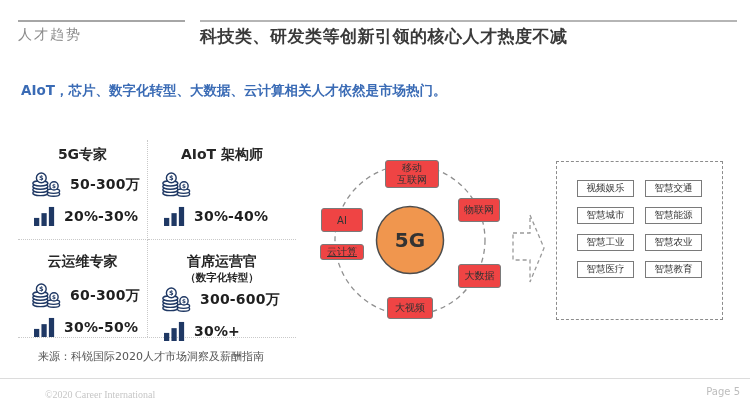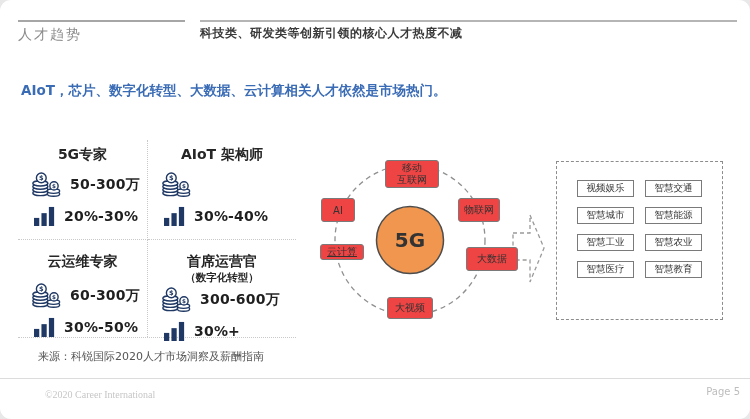--- a/index.html
+++ b/index.html
@@ -1,27 +1,27 @@
 <!DOCTYPE html>
 <html><head>
 <meta charset="utf-8">
 <style>
   html,body{margin:0;padding:0;background:#e8e8e8;}
   .page{
     position:relative;width:750px;height:419px;background:#ffffff;
     font-family:"DejaVu Sans","Liberation Sans",sans-serif;
-    overflow:hidden;margin:0 auto;border-radius:11px;
+    overflow:hidden;margin:0 auto;
   }
   .abs{position:absolute;}
 
   
   .eyebrow-line{left:18px;top:20px;width:167px;height:2px;background:#a6a6a6;}
   .eyebrow{left:18px;top:26px;font-size:14px;color:#8c8c8c;letter-spacing:2px;}
   .title-line{left:200px;top:20px;width:537px;height:2px;background:#b5b5b5;}
-  .page-title{left:200px;top:25px;font-size:12px;font-weight:bold;color:#3a3a3a;letter-spacing:0.5px;}
+  .page-title{left:200px;top:25px;font-size:17px;font-weight:bold;color:#3a3a3a;letter-spacing:0.5px;}
 
   
   .intro{left:21px;top:78px;width:716px;font-size:13.5px;line-height:25px;}
   .intro-line1{color:#3f3f3f;}
   .intro-line2{color:#3a6bb5;font-weight:bold;}
 
   
   .stats-grid{
     left:18px;top:140px;width:278px;height:197px;
     display:grid;grid-template-columns:130px 148px;grid-template-rows:100px 97px;
@@ -44,24 +44,24 @@
 
   
   .diagram-svg{left:310px;top:150px;width:250px;height:185px;}
   .diagram-svg text{font-family:"DejaVu Sans","Liberation Sans",sans-serif;}
   .node{
     position:absolute;background:#ef4444;border:1px solid #7a7a7a;border-radius:3px;
     display:flex;align-items:center;justify-content:center;text-align:center;
     font-size:10px;color:#333;box-sizing:border-box;
   }
   .node-mobile{left:385px;top:160px;width:54px;height:28px;line-height:12px;white-space:pre-line;}
-  .node-ai{left:321px;top:198px;width:34px;height:24px;}
+  .node-ai{left:321px;top:208px;width:42px;height:24px;}
   .node-iot{left:458px;top:198px;width:42px;height:24px;}
   .node-cloud{left:320px;top:244px;width:44px;height:16px;text-decoration:underline;}
-  .node-bigdata{left:458px;top:247px;width:52px;height:24px;margin-left:8px;}
+  .node-bigdata{left:458px;top:264px;width:43px;height:24px;}
   .node-video{left:387px;top:297px;width:46px;height:22px;}
 
   
   .apps-panel{
     left:556px;top:161px;width:167px;height:159px;border:1.5px dashed #8c8c8c;
     box-sizing:border-box;display:grid;grid-template-columns:57px 57px;
     grid-auto-rows:17px;column-gap:11px;row-gap:10px;padding:18px 0 9px 20px;
     align-content:start;justify-content:start;
   }
   .app-box{

